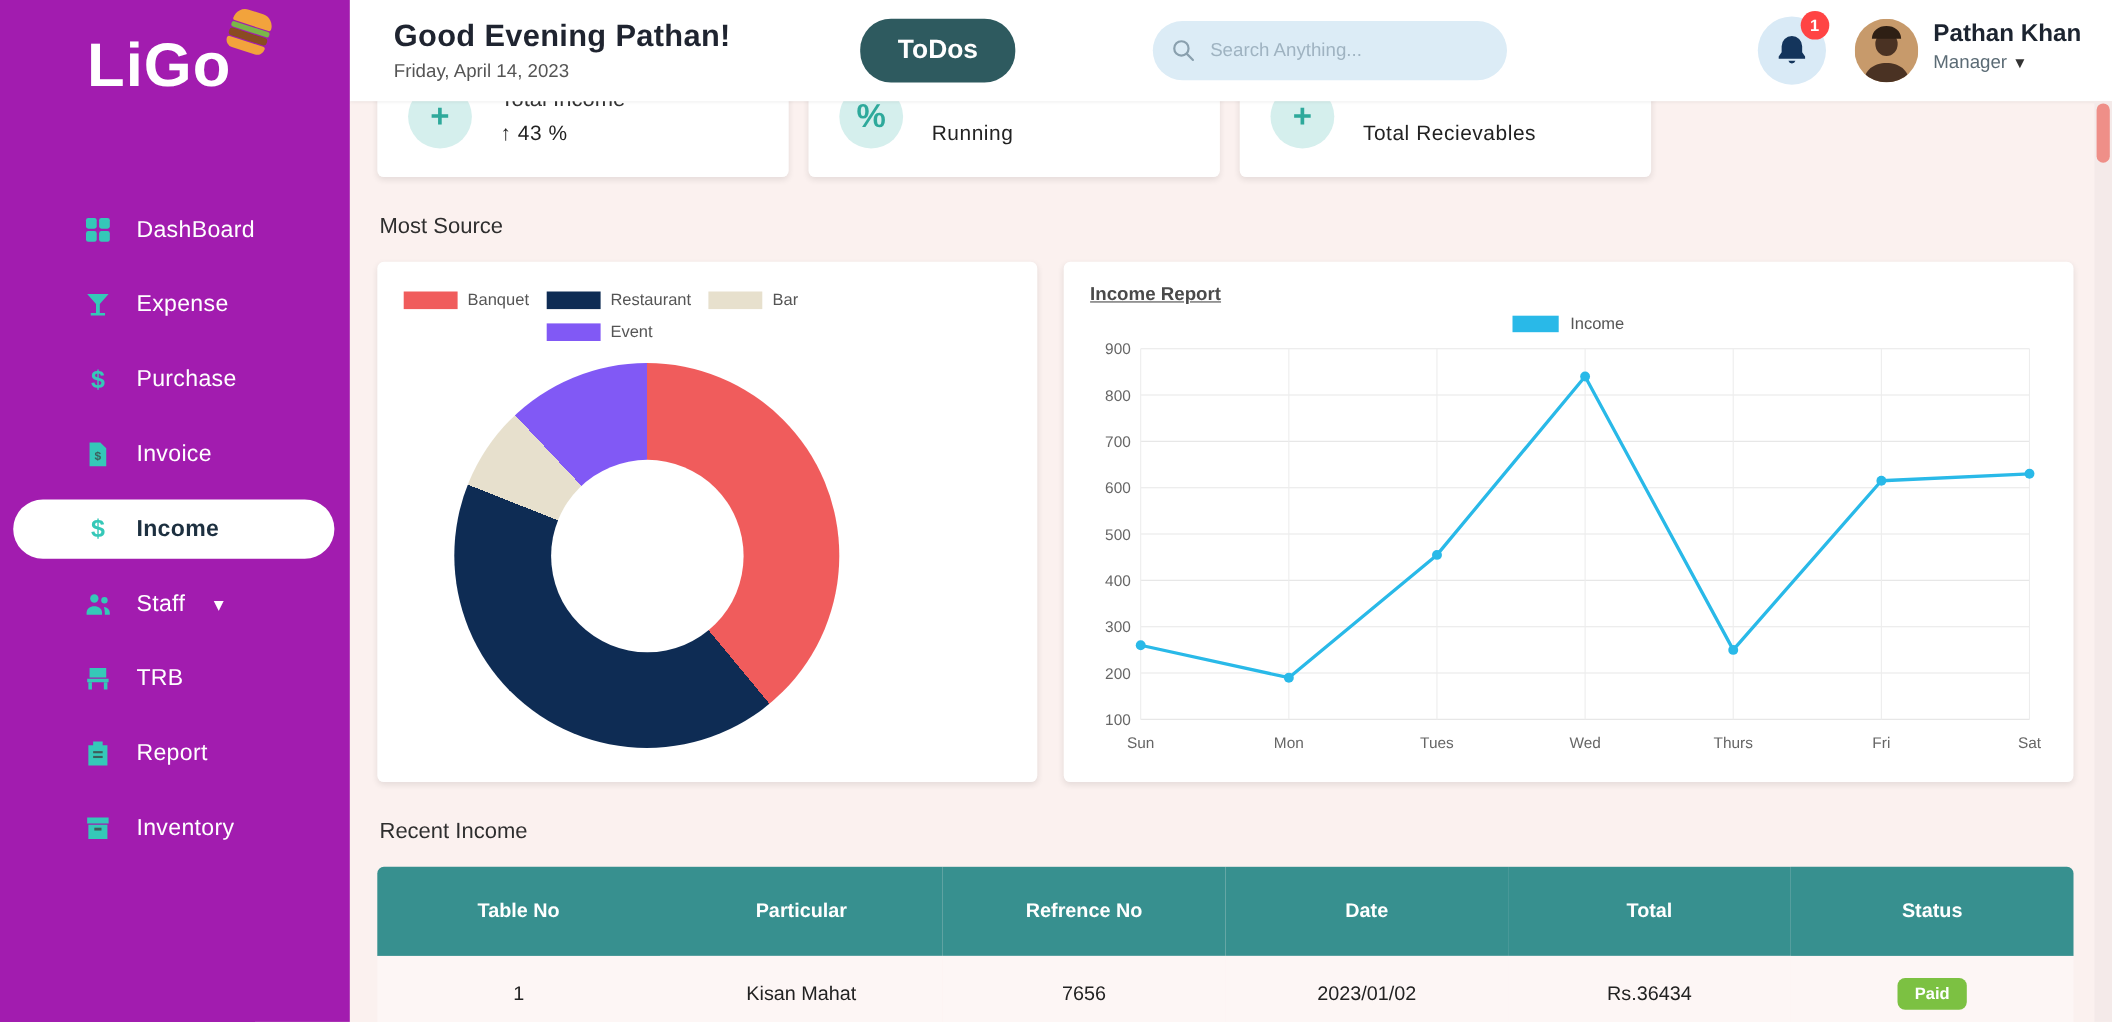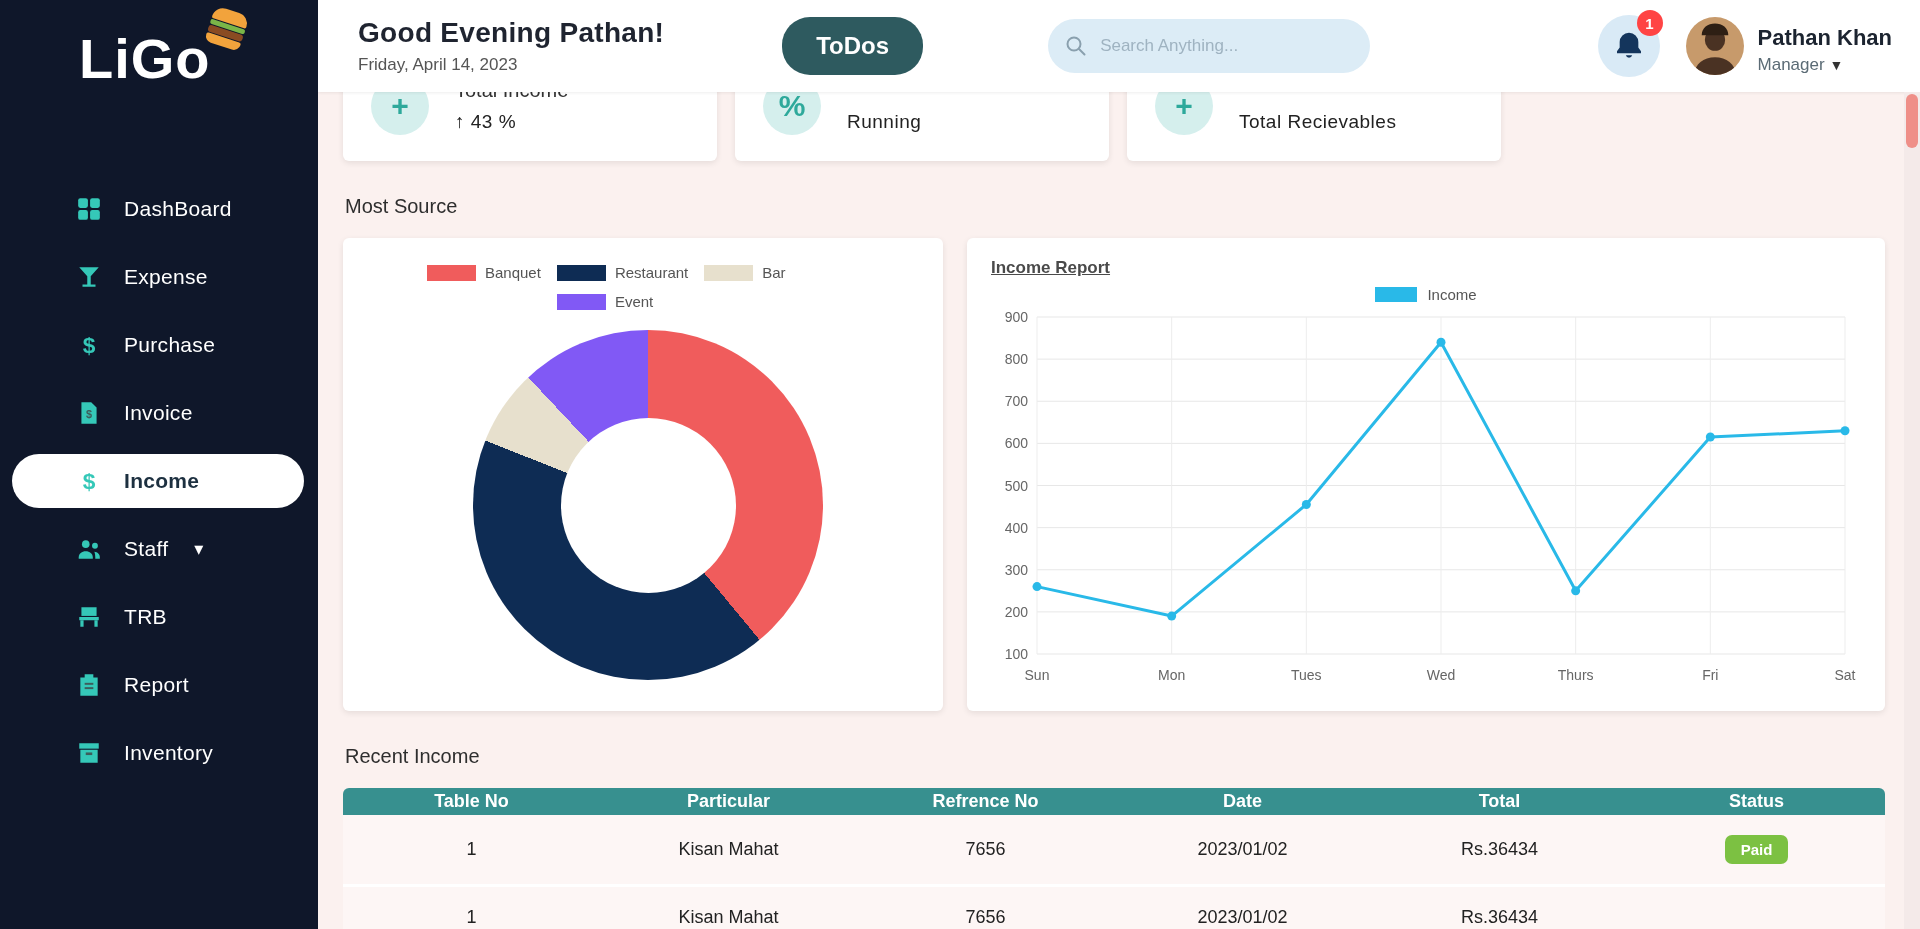--- a/index.html
+++ b/index.html
@@ -1,21 +1,21 @@
 <!DOCTYPE html>
 <html><head>
 <meta charset="utf-8">
 <style>
   * { margin:0; padding:0; box-sizing:border-box; }
   html,body { width:1920px; height:929px; overflow:hidden; }
   body { font-family:"Liberation Sans", sans-serif; background:#fbf1ef; }
   #app { position:relative; width:1920px; height:929px; overflow:hidden; background:#fbf1ef; }
 
   
-  .sidebar { position:absolute; left:0; top:0; width:318px; height:929px; background:#0f172a; z-index:20; }
+  .sidebar { position:absolute; left:0; top:0; width:318px; height:929px; background:#a21caf; z-index:20; }
   .logo-wrap { position:relative; width:160px; margin:26px auto 0; height:78px; }
   .logo-text { color:#fff; font-size:56px; font-weight:bold; letter-spacing:1px; }
   .burger { position:absolute; right:-6px; top:-16px; transform:rotate(18deg); }
   .burger div { width:36px; }
   .bun-top { height:13px; background:#f2a33c; border-radius:18px 18px 3px 3px; }
   .lettuce { height:5px; background:#7ab648; border-radius:2px; margin:1px 0; }
   .patty { height:7px; background:#8a4b22; border-radius:3px; }
   .bun-bottom { height:9px; background:#f2a33c; border-radius:3px 3px 10px 10px; margin-top:1px; }
 
   .menu { margin-top:78px;text-align:center; }
@@ -36,55 +36,55 @@
   .search-wrap { margin-left:125px; position:relative; }
   .search-input { width:322px; height:54px; border:none; border-radius:27px; background:#dcecf6; padding:0 20px 0 52px; font-size:17px; color:#3c5260; outline:none; font-family:inherit; }
   .search-input::placeholder { color:#9fb3c1; }
   .search-icon { position:absolute; left:16px; top:15px; width:24px; height:24px; color:#8aa0ae; }
   .search-icon svg { width:100%; height:100%; }
   .right-cluster { margin-left:auto; margin-right:28px; display:flex; align-items:center; gap:26px; }
   .bell-wrap { position:relative; width:62px; height:62px; background:#d9eaf6; border-radius:50%; display:flex; align-items:center; justify-content:center; cursor:pointer; }
   .bell-icon { display:inline-flex; }
   .bell-icon svg { width:32px; height:32px; fill:#14355c; }
   .notif-badge { position:absolute; top:-5px; right:-3px; min-width:26px; height:26px; background:#ff4444; border-radius:50%; color:#fff; font-size:15px; font-weight:bold; display:flex; align-items:center; justify-content:center; }
-  .profile { display:flex; align-items:flex-end; gap:14px; cursor:pointer; }
+  .profile { display:flex; align-items:flex-start; gap:14px; cursor:pointer; }
   .avatar { width:58px; height:58px; border-radius:50%; overflow:hidden; flex:0 0 58px; }
   .avatar svg { width:100%; height:100%; display:block; }
   .p-name { font-size:22px; font-weight:bold; color:#1c2430; }
   .p-role { font-size:17px; color:#5b6b75; margin-top:4px; }
   .p-role .caret { font-size:14px; color:#333; }
 
   
   .main { position:absolute; left:318px; top:92px; width:1602px; height:837px; padding:0 34px 0 25px; }
   .cards-row { display:flex; gap:18px; margin-top:-31px; }
   .stat-card { width:374px; background:#fff; border-radius:6px; box-shadow:0 2px 6px rgba(0,0,0,.09); padding:16px 28px 26px; display:flex; gap:26px; }
   .stat-icon { width:58px; height:58px; border-radius:50%; background:#d5efed; color:#2ea99b; font-size:30px; font-weight:bold; display:flex; align-items:center; justify-content:center; flex:0 0 58px; }
   .stat-title { font-size:20px; color:#333; font-weight:500; line-height:26px; min-height:26px; }
   .stat-value { font-size:19px; color:#222; margin-top:8px; letter-spacing:.5px; }
 
   .section-title { font-size:20px; color:#2e2e2e; font-weight:500; margin:34px 0 20px 2px; }
 
   .charts-row { display:flex; gap:24px; }
   .chart-card { background:#fff; border-radius:6px; box-shadow:0 2px 6px rgba(0,0,0,.09); }
-  .donut-card { width:600px; height:473px; padding:26px 0 0 84px; }
+  .donut-card { width:600px; height:473px; padding:26px 0 0 24px; }
   .donut-legend { display:grid; grid-template-columns:auto auto auto; justify-content:start; column-gap:16px; row-gap:12px; }
   .legend-item { display:flex; align-items:center; gap:9px; font-size:15px; color:#555; }
   .legend-item:nth-child(4) { grid-column:2; }
   .sw { width:49px; height:16px; display:inline-block; }
   .donut-chart { width:350px; height:350px; border-radius:50%; position:relative; margin:20px 0 0 46px; }
   .donut-chart::after { content:""; position:absolute; inset:25%; background:#fff; border-radius:50%; }
 
   .line-card { width:918px; height:473px; padding:20px 24px 10px; }
   .line-title { text-align:left; font-size:17px; font-weight:bold; color:#4a4a4a;text-decoration:underline; }
   .line-legend { display:flex; justify-content:center; align-items:center; gap:10px; margin-top:8px; font-size:15px; color:#555; }
   .line-legend .lsw { width:42px; height:15px; }
 
   .table-wrap { margin-top:8px; }
   .income-table { width:1542px; border-collapse:collapse; table-layout:fixed; }
-  .income-table th { background:#37908f; color:#fff; font-size:18px; font-weight:bold; padding:3px 8px; }
+  .income-table th { background:#37908f; color:#fff; font-size:18px; font-weight:bold; padding:30px 8px; }
   .income-table th:first-child { border-top-left-radius:6px; }
   .income-table th:last-child { border-top-right-radius:6px; }
   .income-table td { background:#fdf6f5; text-align:center; font-size:18px; color:#222; padding:20px 8px; border-bottom:3px solid #fff; }
   .paid-badge { display:inline-block; background:#7cc142; color:#fff; font-size:15px; font-weight:bold; padding:6px 16px; border-radius:7px; }
 
   .scrollbar { position:absolute; right:0; top:92px; width:16px; height:837px; background:#f4eae9; z-index:30; }
   .scroll-thumb { position:absolute; top:2px; left:2px; width:12px; height:54px; background:#ef8f88; border-radius:6px; cursor:pointer; }
 </style>
 </head>
 <body>

